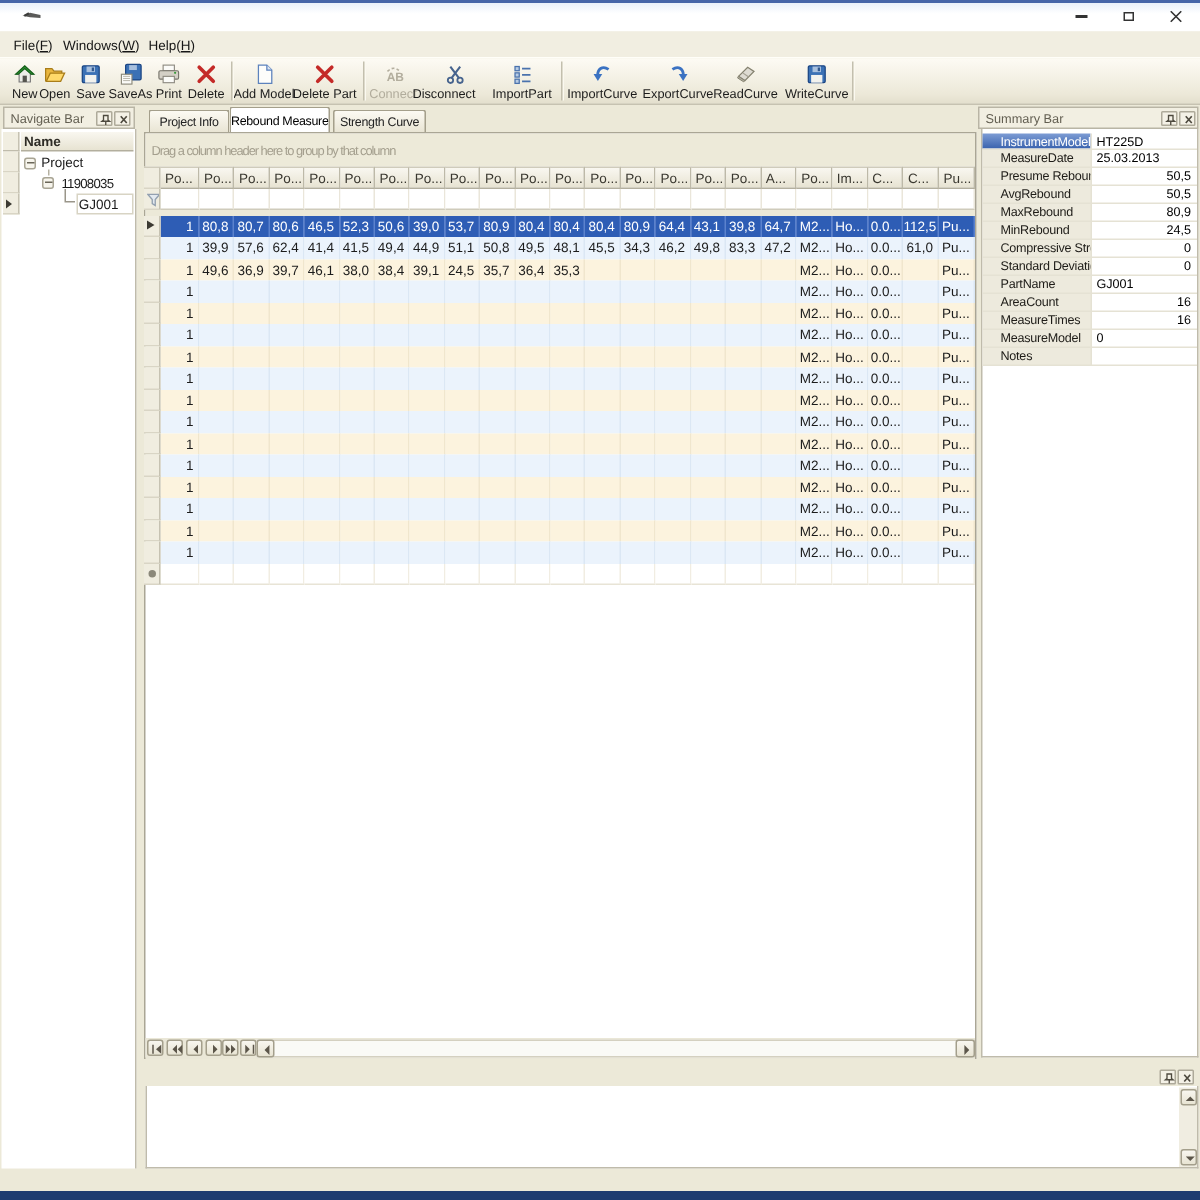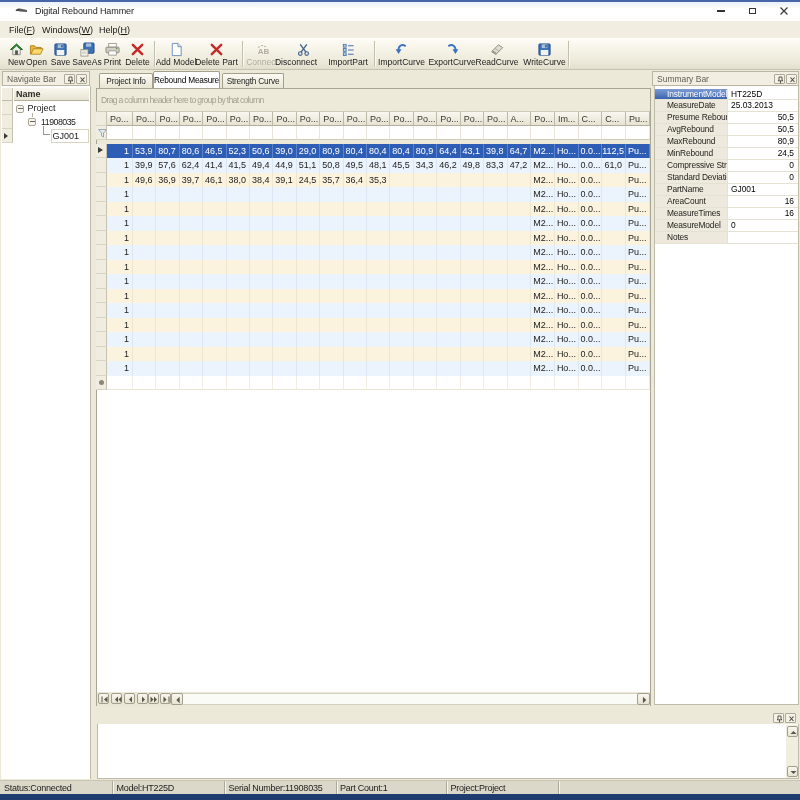--- a/index.html
+++ b/index.html
@@ -60,21 +60,20 @@
 u{text-decoration:underline}
 </style></head><body>
 <div id="win">
 
 <div class="abs" id="topline"></div>
 <div class="abs" id="titlebar"></div>
 <svg class="abs" style="left:14px;top:5px" width="15" height="11" viewBox="0 0 15 11">
       <path d="M1 5.5 L6 3.5 L13 5 L13 7 L6 6.5 Z" fill="#5a5a58"></path>
       <path d="M2 4.8 L5 3.2 L5.5 4.6 L2.5 6.2Z" fill="#3c3c3a"></path>
     </svg>
-<div class="abs" id="title">Digital Rebound Hammer</div>
 <div class="abs" style="left:717px;top:10px;width:8px;height:1.5px;background:#333"></div>
 <div class="abs" style="left:749px;top:7.5px;width:7px;height:6.5px;border:1.2px solid #333"></div>
 <svg class="abs" style="left:780px;top:6.5px" width="8" height="8" viewBox="0 0 8 8">
       <path d="M0.5 0.5 L7.5 7.5 M7.5 0.5 L0.5 7.5" stroke="#333" stroke-width="1.1"></path>
     </svg>
 <div class="abs" id="menubar"></div>
 <div class="abs menuitem" style="left:9px">File(<u>F</u>)</div>
 <div class="abs menuitem" style="left:42px">Windows(<u>W</u>)</div>
 <div class="abs menuitem" style="left:99px">Help(<u>H</u>)</div>
 <div class="abs" id="toolbar"></div>
@@ -260,28 +259,28 @@
       <i class="txt" style="width:23.7px"></i>
       <i class="txt" style="width:23.7px"></i>
       <i class="txt" style="width:23.8px"></i>
     </div>
 <div class="abs" style="left:96.5px;top:140px;width:553px;height:3.5px;background:#ece9d8"></div>
 <div class="grow rsel" style="top:143.5px;height:14.5px">
       <i class="ind" style="width:11px">
         <span class="arrow"></span>
       </i>
       <i class="num" style="width:26px">1</i>
-      <i class="num" style="width:23.4125px">53,9</i>
+      <i class="num" style="width:23.4125px">80,8</i>
       <i class="num" style="width:23.4125px">80,7</i>
       <i class="num" style="width:23.4125px">80,6</i>
       <i class="num" style="width:23.4125px">46,5</i>
       <i class="num" style="width:23.4125px">52,3</i>
       <i class="num" style="width:23.4125px">50,6</i>
       <i class="num" style="width:23.4125px">39,0</i>
-      <i class="num" style="width:23.4125px">29,0</i>
+      <i class="num" style="width:23.4125px">53,7</i>
       <i class="num" style="width:23.4125px">80,9</i>
       <i class="num" style="width:23.4125px">80,4</i>
       <i class="num" style="width:23.4125px">80,4</i>
       <i class="num" style="width:23.4125px">80,4</i>
       <i class="num" style="width:23.4125px">80,9</i>
       <i class="num" style="width:23.4125px">64,4</i>
       <i class="num" style="width:23.4125px">43,1</i>
       <i class="num" style="width:23.4125px">39,8</i>
       <i class="num" style="width:23.7px">64,7</i>
       <i class="txt" style="width:23.7px">M2...</i>
@@ -835,25 +834,13 @@
 <div class="nav" style="left:786.5px;top:725.5px">
       <svg width="11" height="11" viewBox="0 0 11 11">
         <path d="M2.5 7 L5.5 4 L8.5 7z" fill="#5c564a"></path>
       </svg>
     </div>
 <div class="nav" style="left:786.5px;top:766px">
       <svg width="11" height="11" viewBox="0 0 11 11">
         <path d="M2.5 4 L5.5 7 L8.5 4z" fill="#5c564a"></path>
       </svg>
     </div>
-<div class="abs" id="status" style="position:absolute">
-      <div class="scell" style="left:4px">Status:Connected</div>
-      <div class="scell" style="left:116.5px">Model:HT225D</div>
-      <div class="scell" style="left:228.5px">Serial Number:11908035</div>
-      <div class="scell" style="left:340px">Part Count:1</div>
-      <div class="scell" style="left:450.5px">Project:Project</div>
-      <div class="ssep" style="left:111.5px"></div>
-      <div class="ssep" style="left:223.5px"></div>
-      <div class="ssep" style="left:336px"></div>
-      <div class="ssep" style="left:446px"></div>
-      <div class="ssep" style="left:557.5px"></div>
-    </div>
 <div class="abs" id="bottomstrip"></div>
 </div>
 </body></html>

